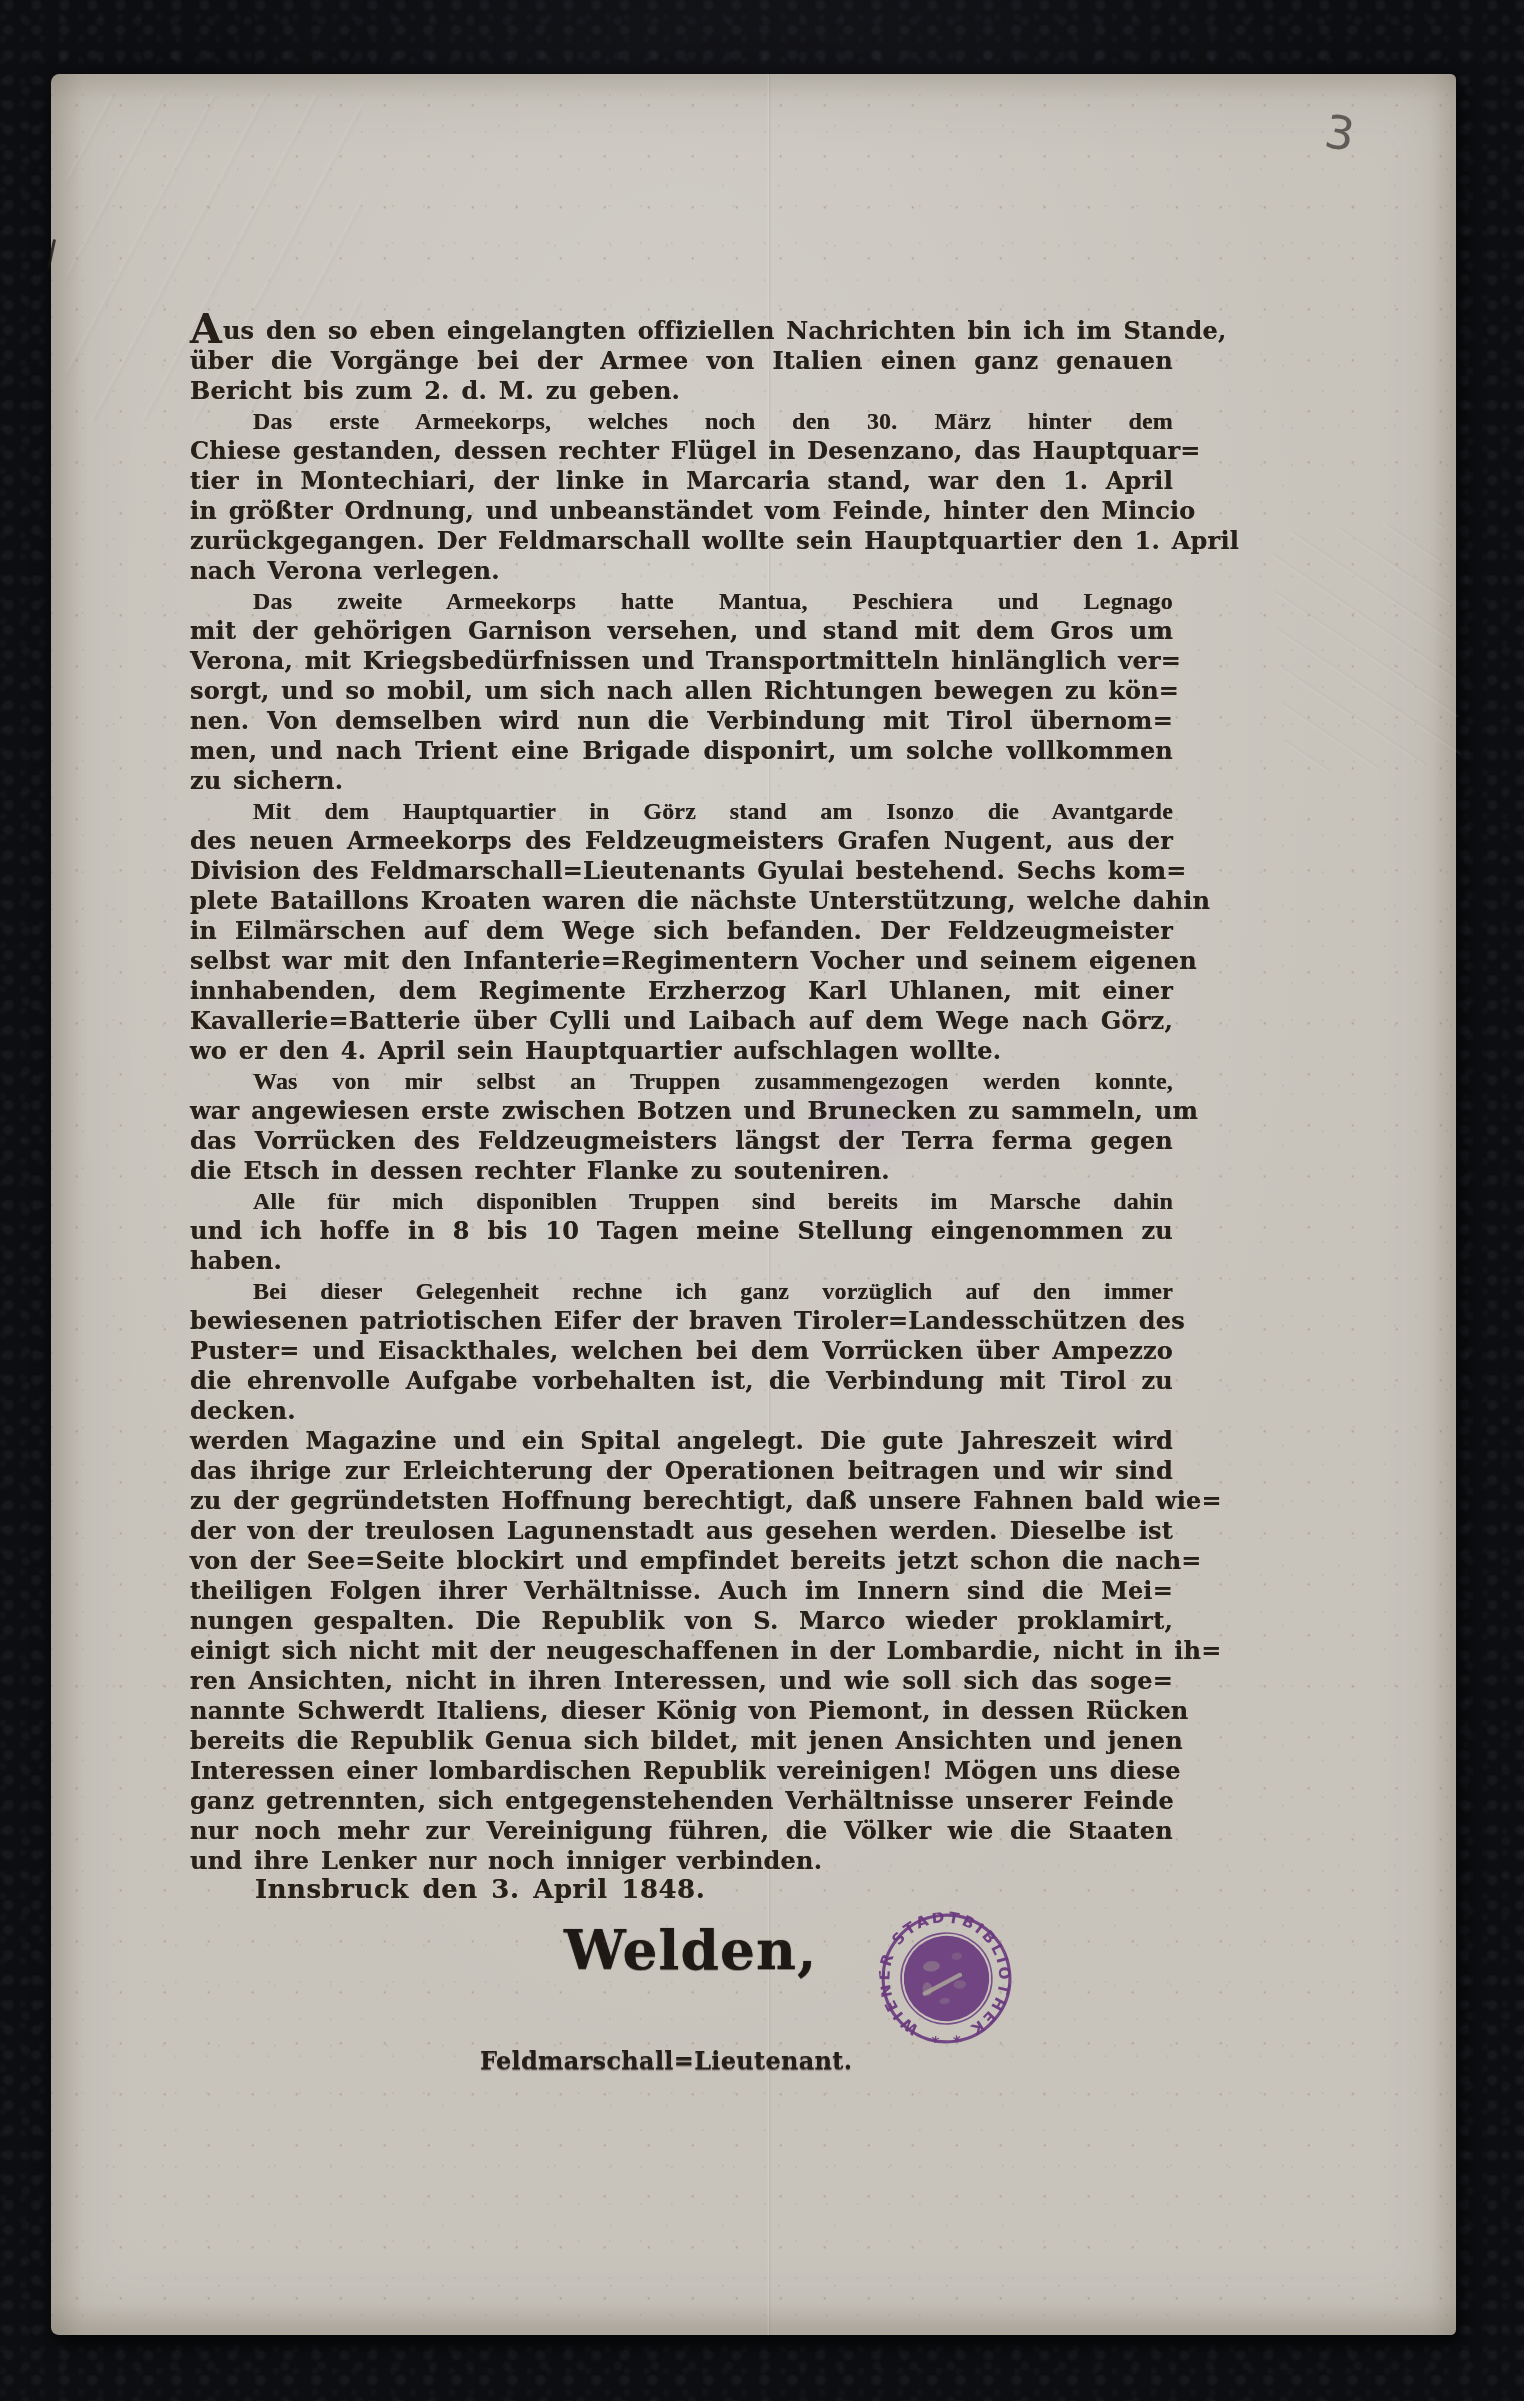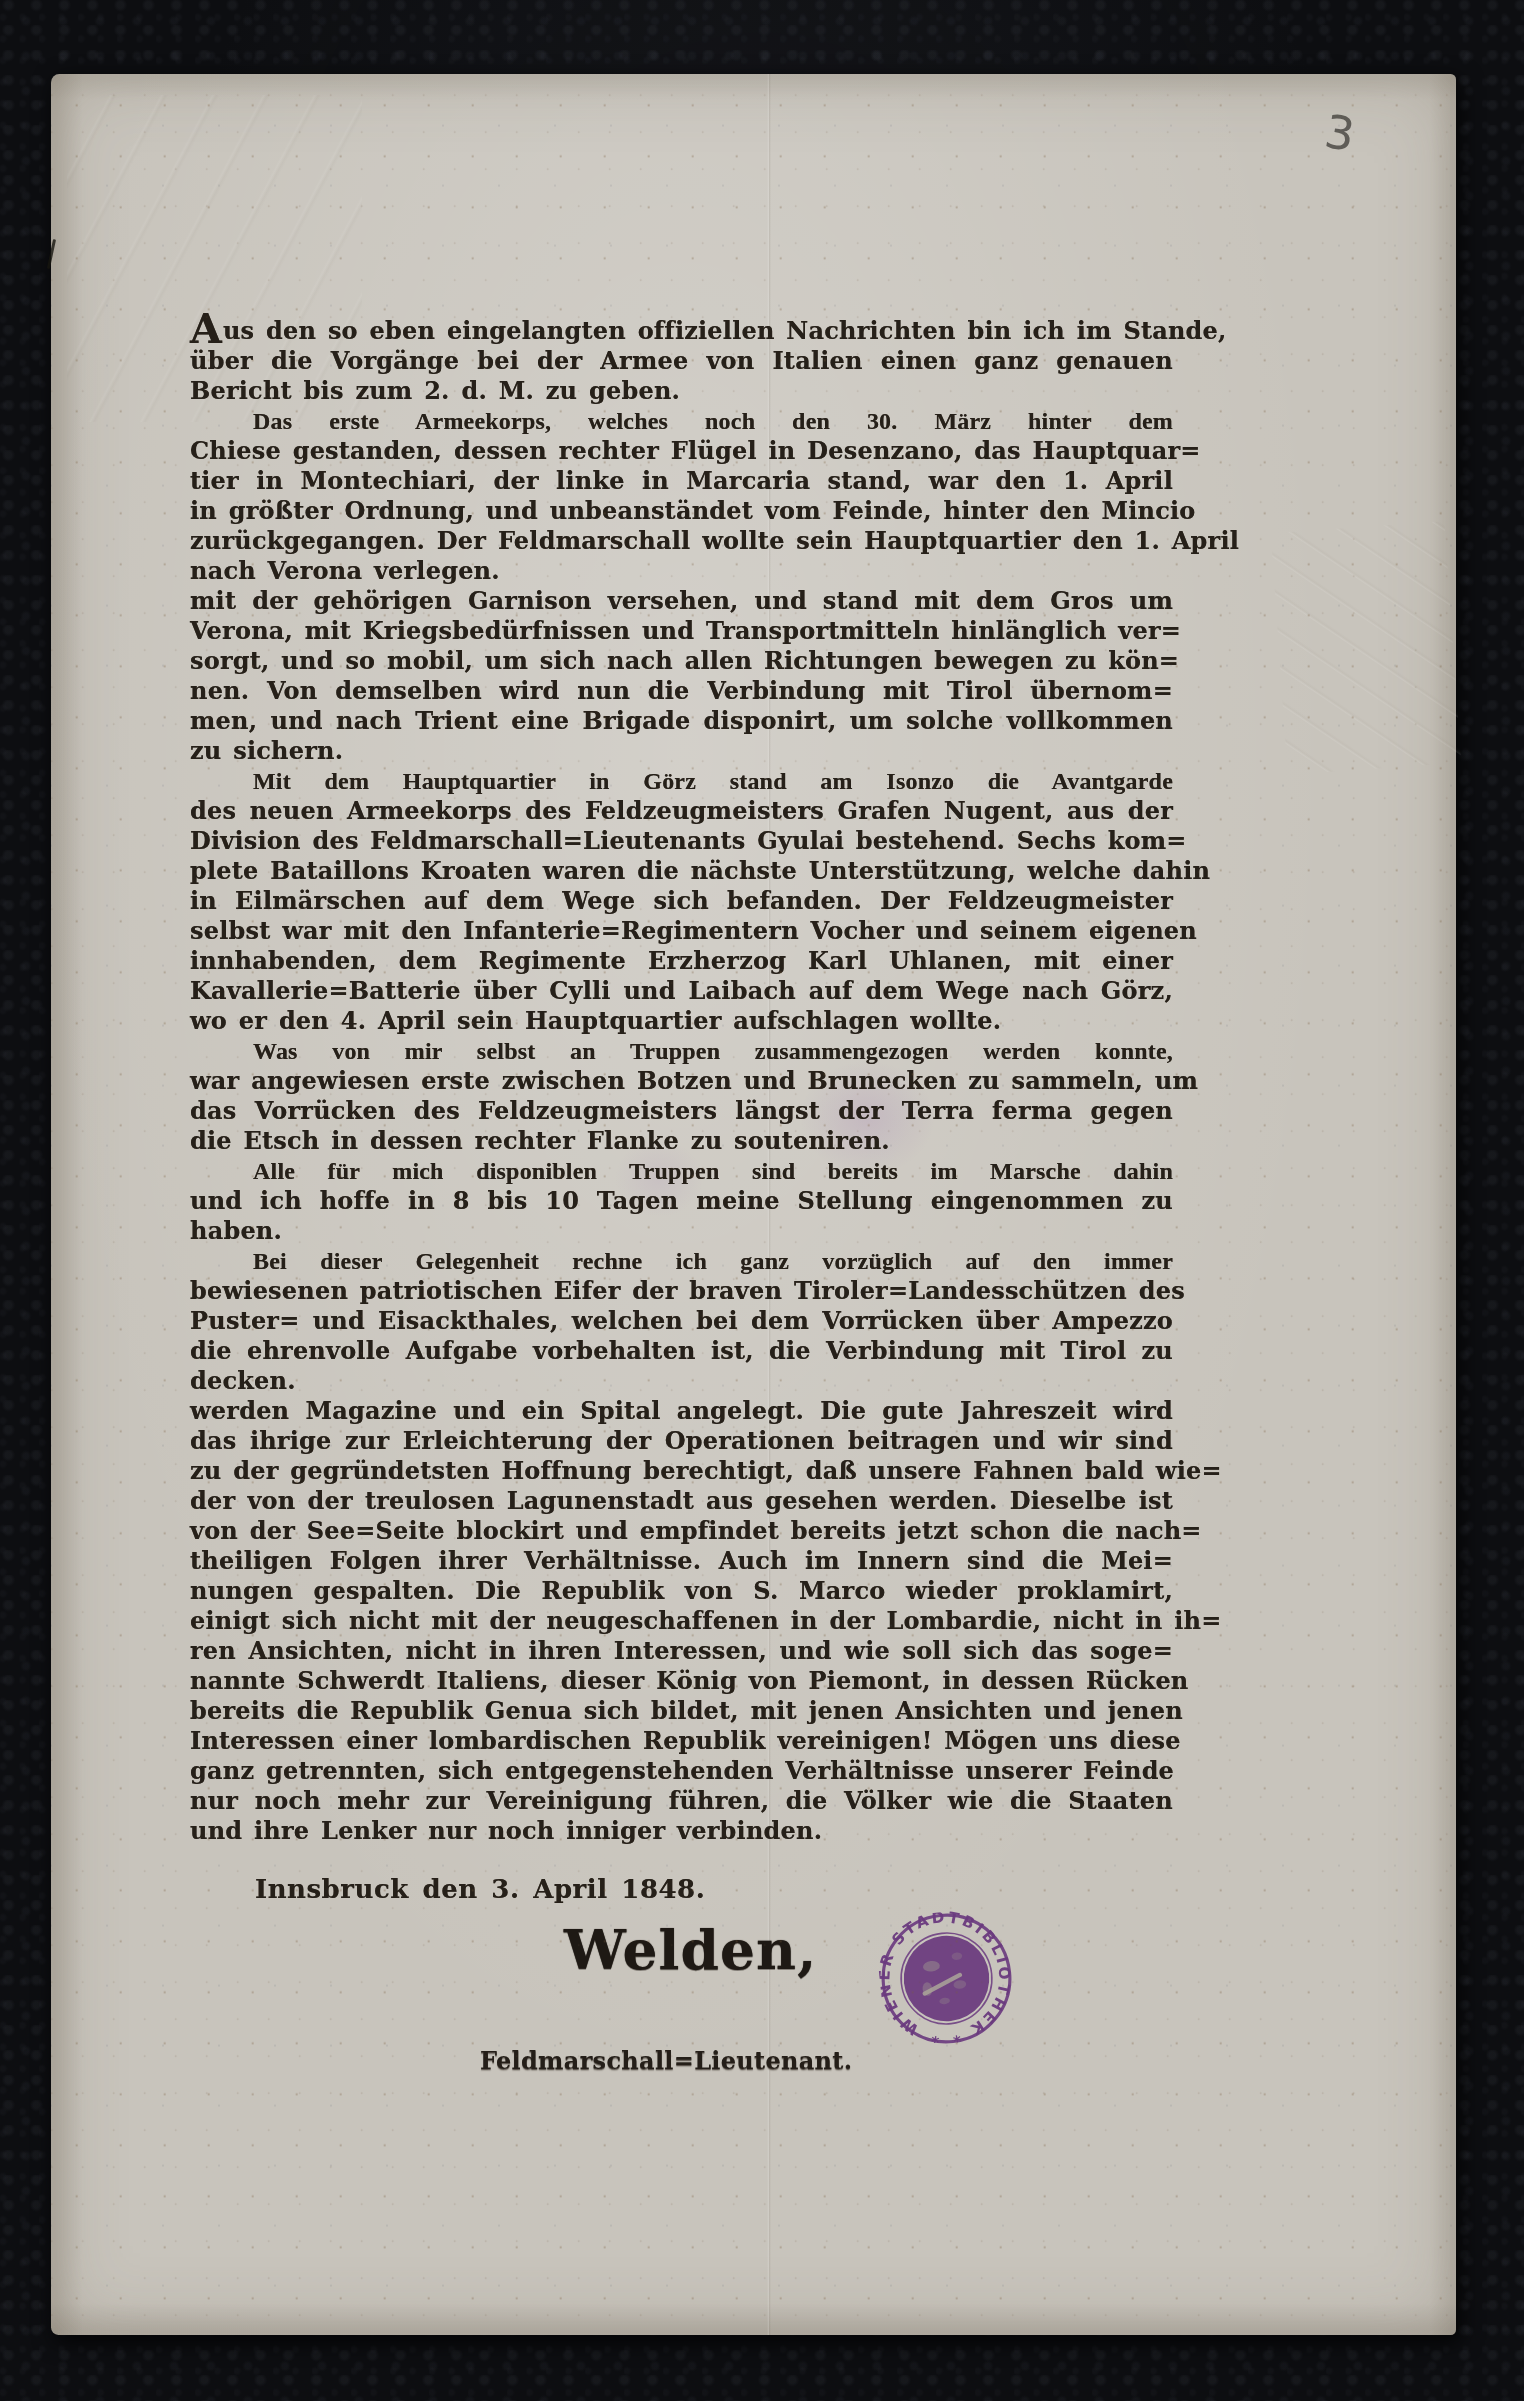--- a/index.html
+++ b/index.html
@@ -119,20 +119,21 @@
   <div class="textblock" id="textblock">
       <div class="line"><span class="initial">A</span>us den so eben eingelangten offiziellen Nachrichten bin ich im Stande,</div>
       <div class="line">über die Vorgänge bei der Armee von Italien einen ganz genauen</div>
       <div class="line last">Bericht bis zum 2. d. M. zu geben.</div>
       <div class="line indent">Das erste Armeekorps, welches noch den 30. März hinter dem</div>
       <div class="line">Chiese gestanden, dessen rechter Flügel in Desenzano, das Hauptquar=</div>
       <div class="line">tier in Montechiari, der linke in Marcaria stand, war den 1. April</div>
       <div class="line">in größter Ordnung, und unbeanständet vom Feinde, hinter den Mincio</div>
       <div class="line">zurückgegangen. Der Feldmarschall wollte sein Hauptquartier den 1. April</div>
       <div class="line last">nach Verona verlegen.</div>
+      <div class="line indent">Das zweite Armeekorps hatte Mantua, Peschiera und Legnago</div>
       <div class="line">mit der gehörigen Garnison versehen, und stand mit dem Gros um</div>
       <div class="line">Verona, mit Kriegsbedürfnissen und Transportmitteln hinlänglich ver=</div>
       <div class="line">sorgt, und so mobil, um sich nach allen Richtungen bewegen zu kön=</div>
       <div class="line">nen.  Von demselben wird nun die Verbindung mit Tirol übernom=</div>
       <div class="line">men, und nach Trient eine Brigade disponirt, um solche vollkommen</div>
       <div class="line last">zu sichern.</div>
       <div class="line indent">Mit dem Hauptquartier in Görz stand am Isonzo die Avantgarde</div>
       <div class="line">des neuen Armeekorps des Feldzeugmeisters Grafen Nugent, aus der</div>
       <div class="line">Division des Feldmarschall=Lieutenants Gyulai bestehend.  Sechs kom=</div>
       <div class="line">plete Bataillons Kroaten waren die nächste Unterstützung, welche dahin</div>

